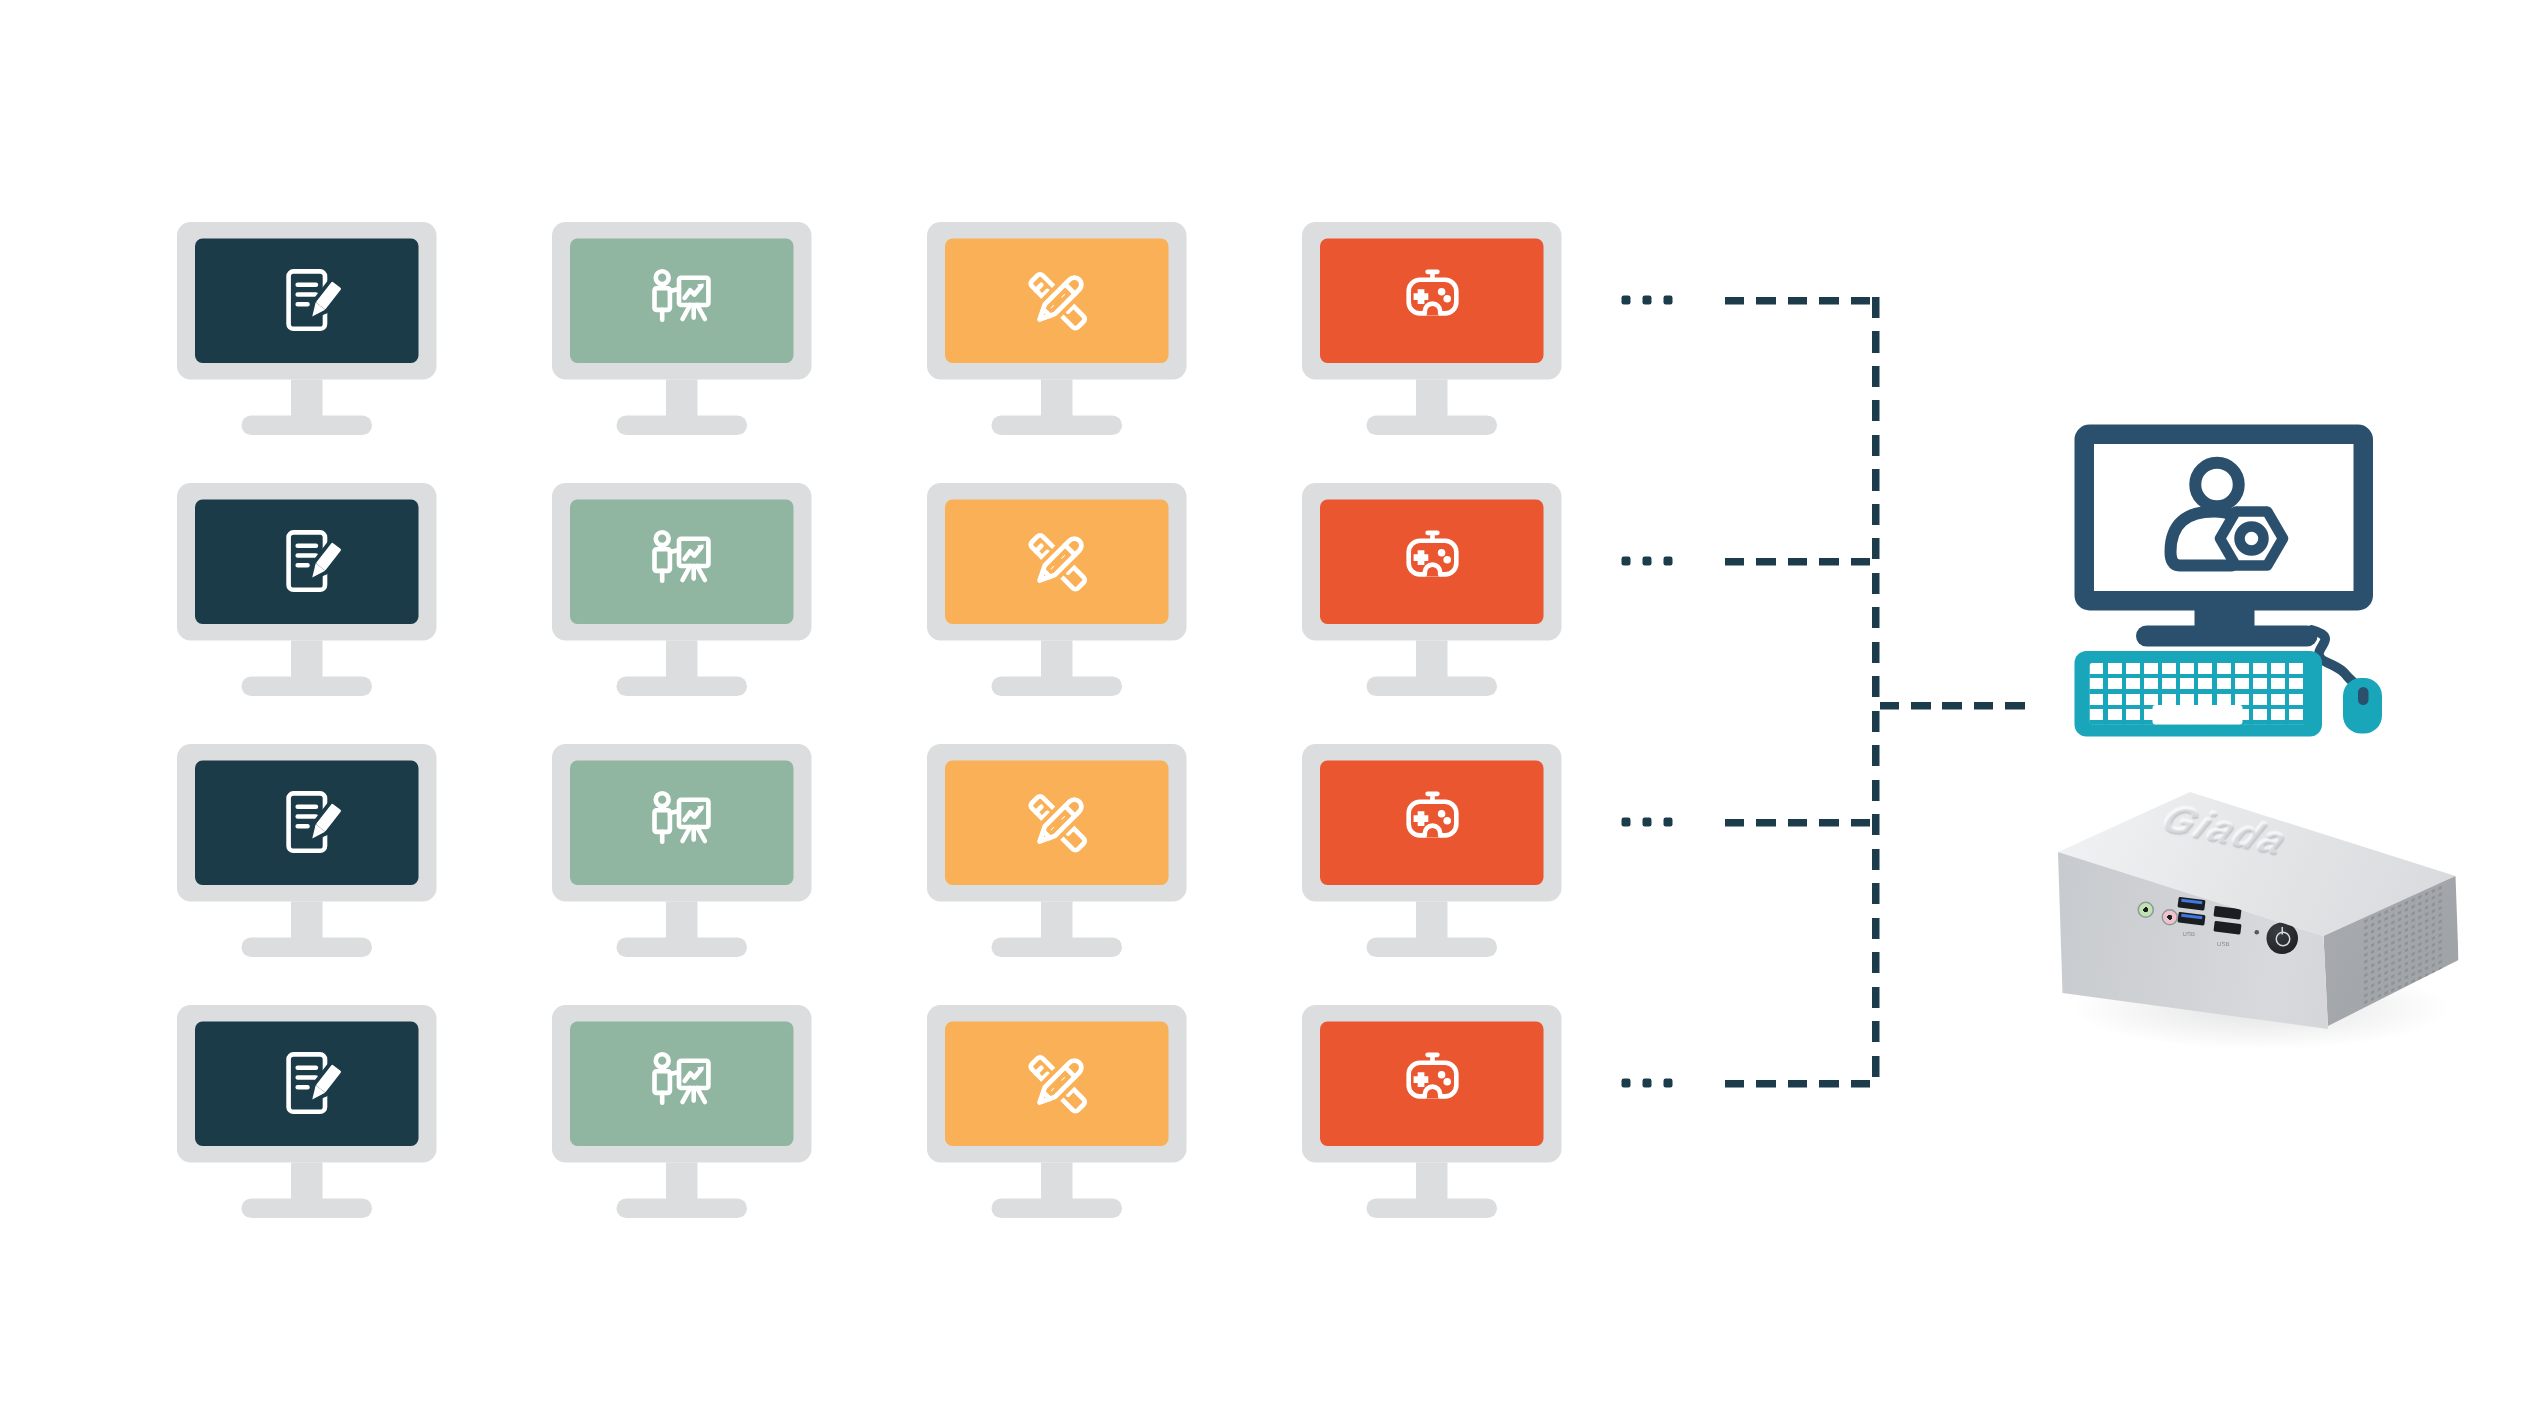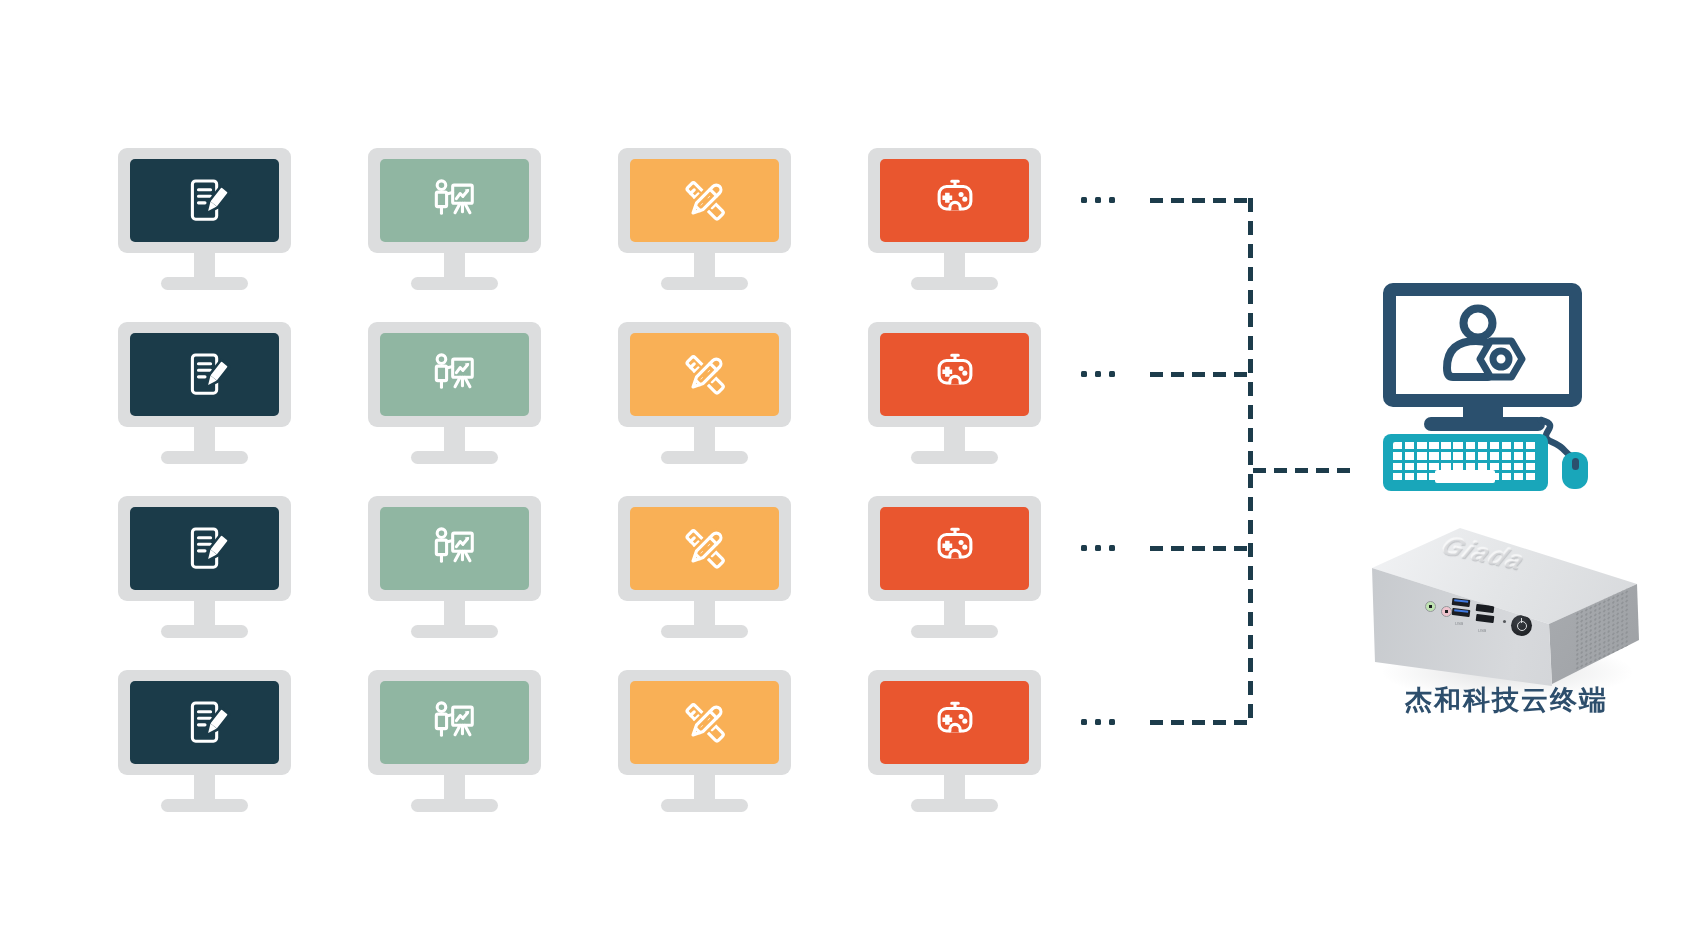--- a/index.html
+++ b/index.html
@@ -391,15 +391,14 @@
       <div class="usb-label lbl-a">USB</div>
       <div class="usb-label lbl-b">USB</div>
       <div class="pinhole"></div>
       <div class="pwr">
         <div class="pwr-ring"></div>
         <div class="pwr-bar"></div>
       </div>
     </div>
   </div>
 
-  <div id="device-label">杰和科技云终端</div>
 
 </div>
 
 </body></html>

